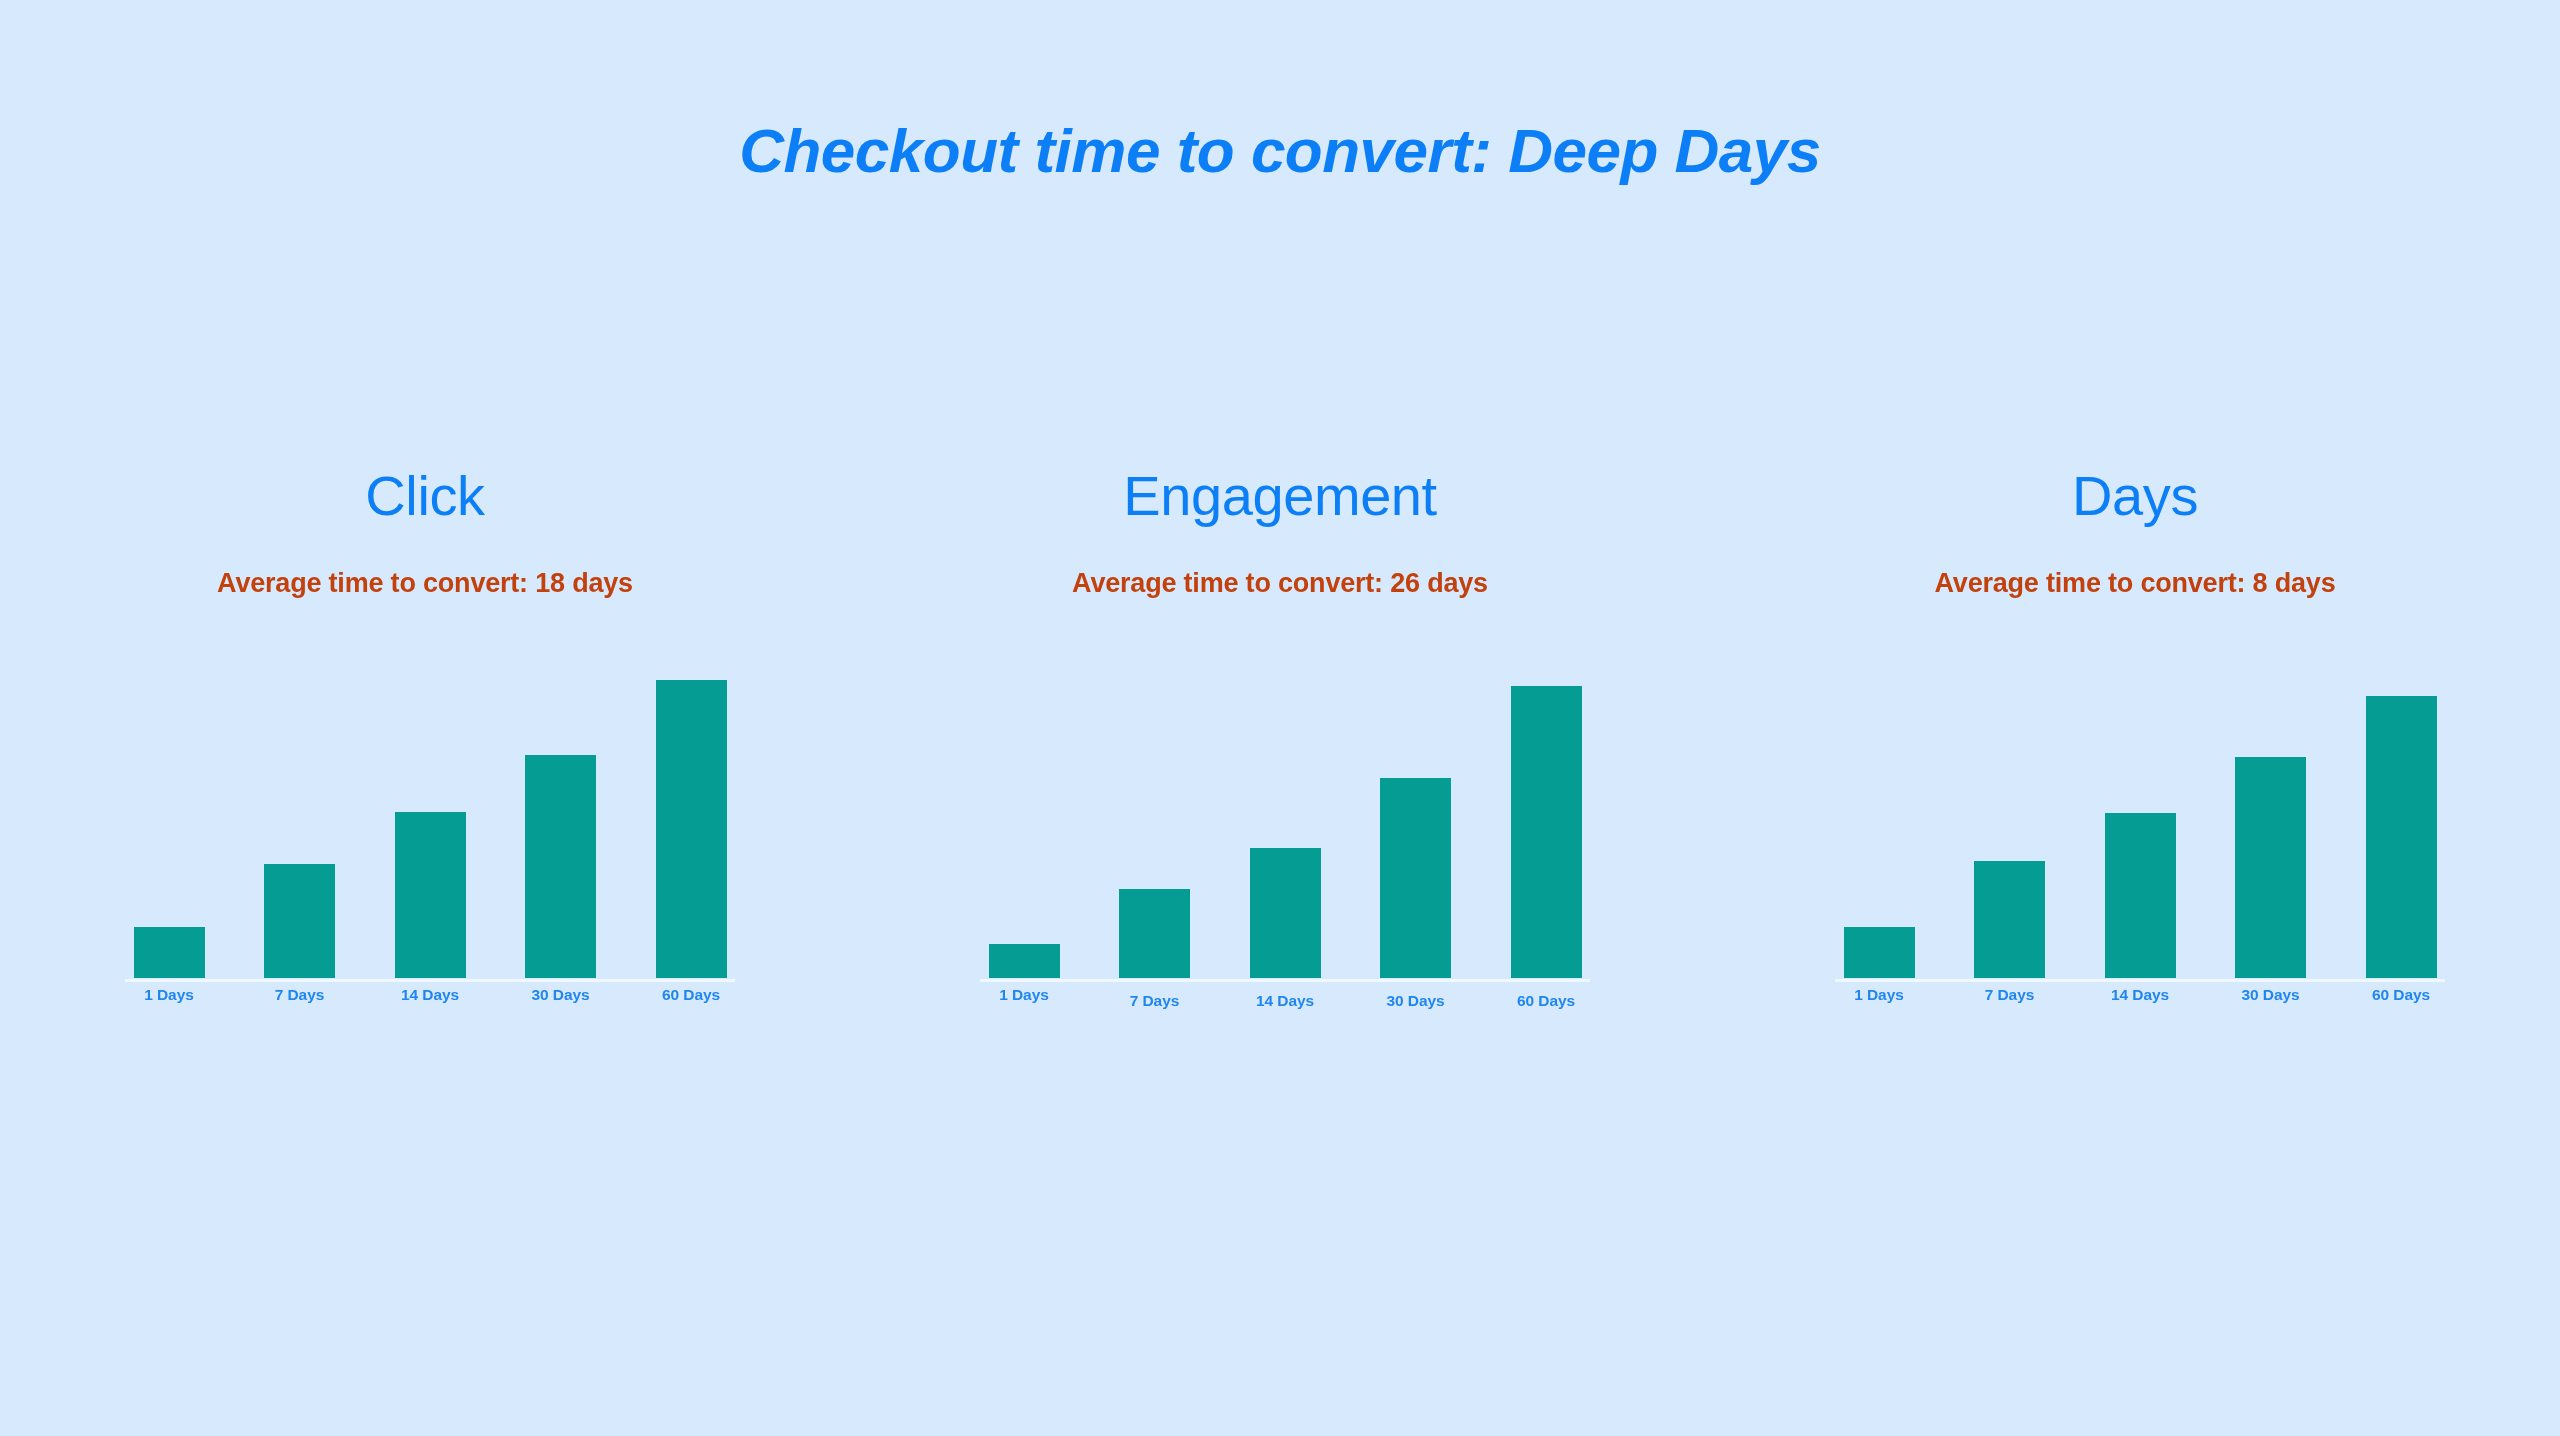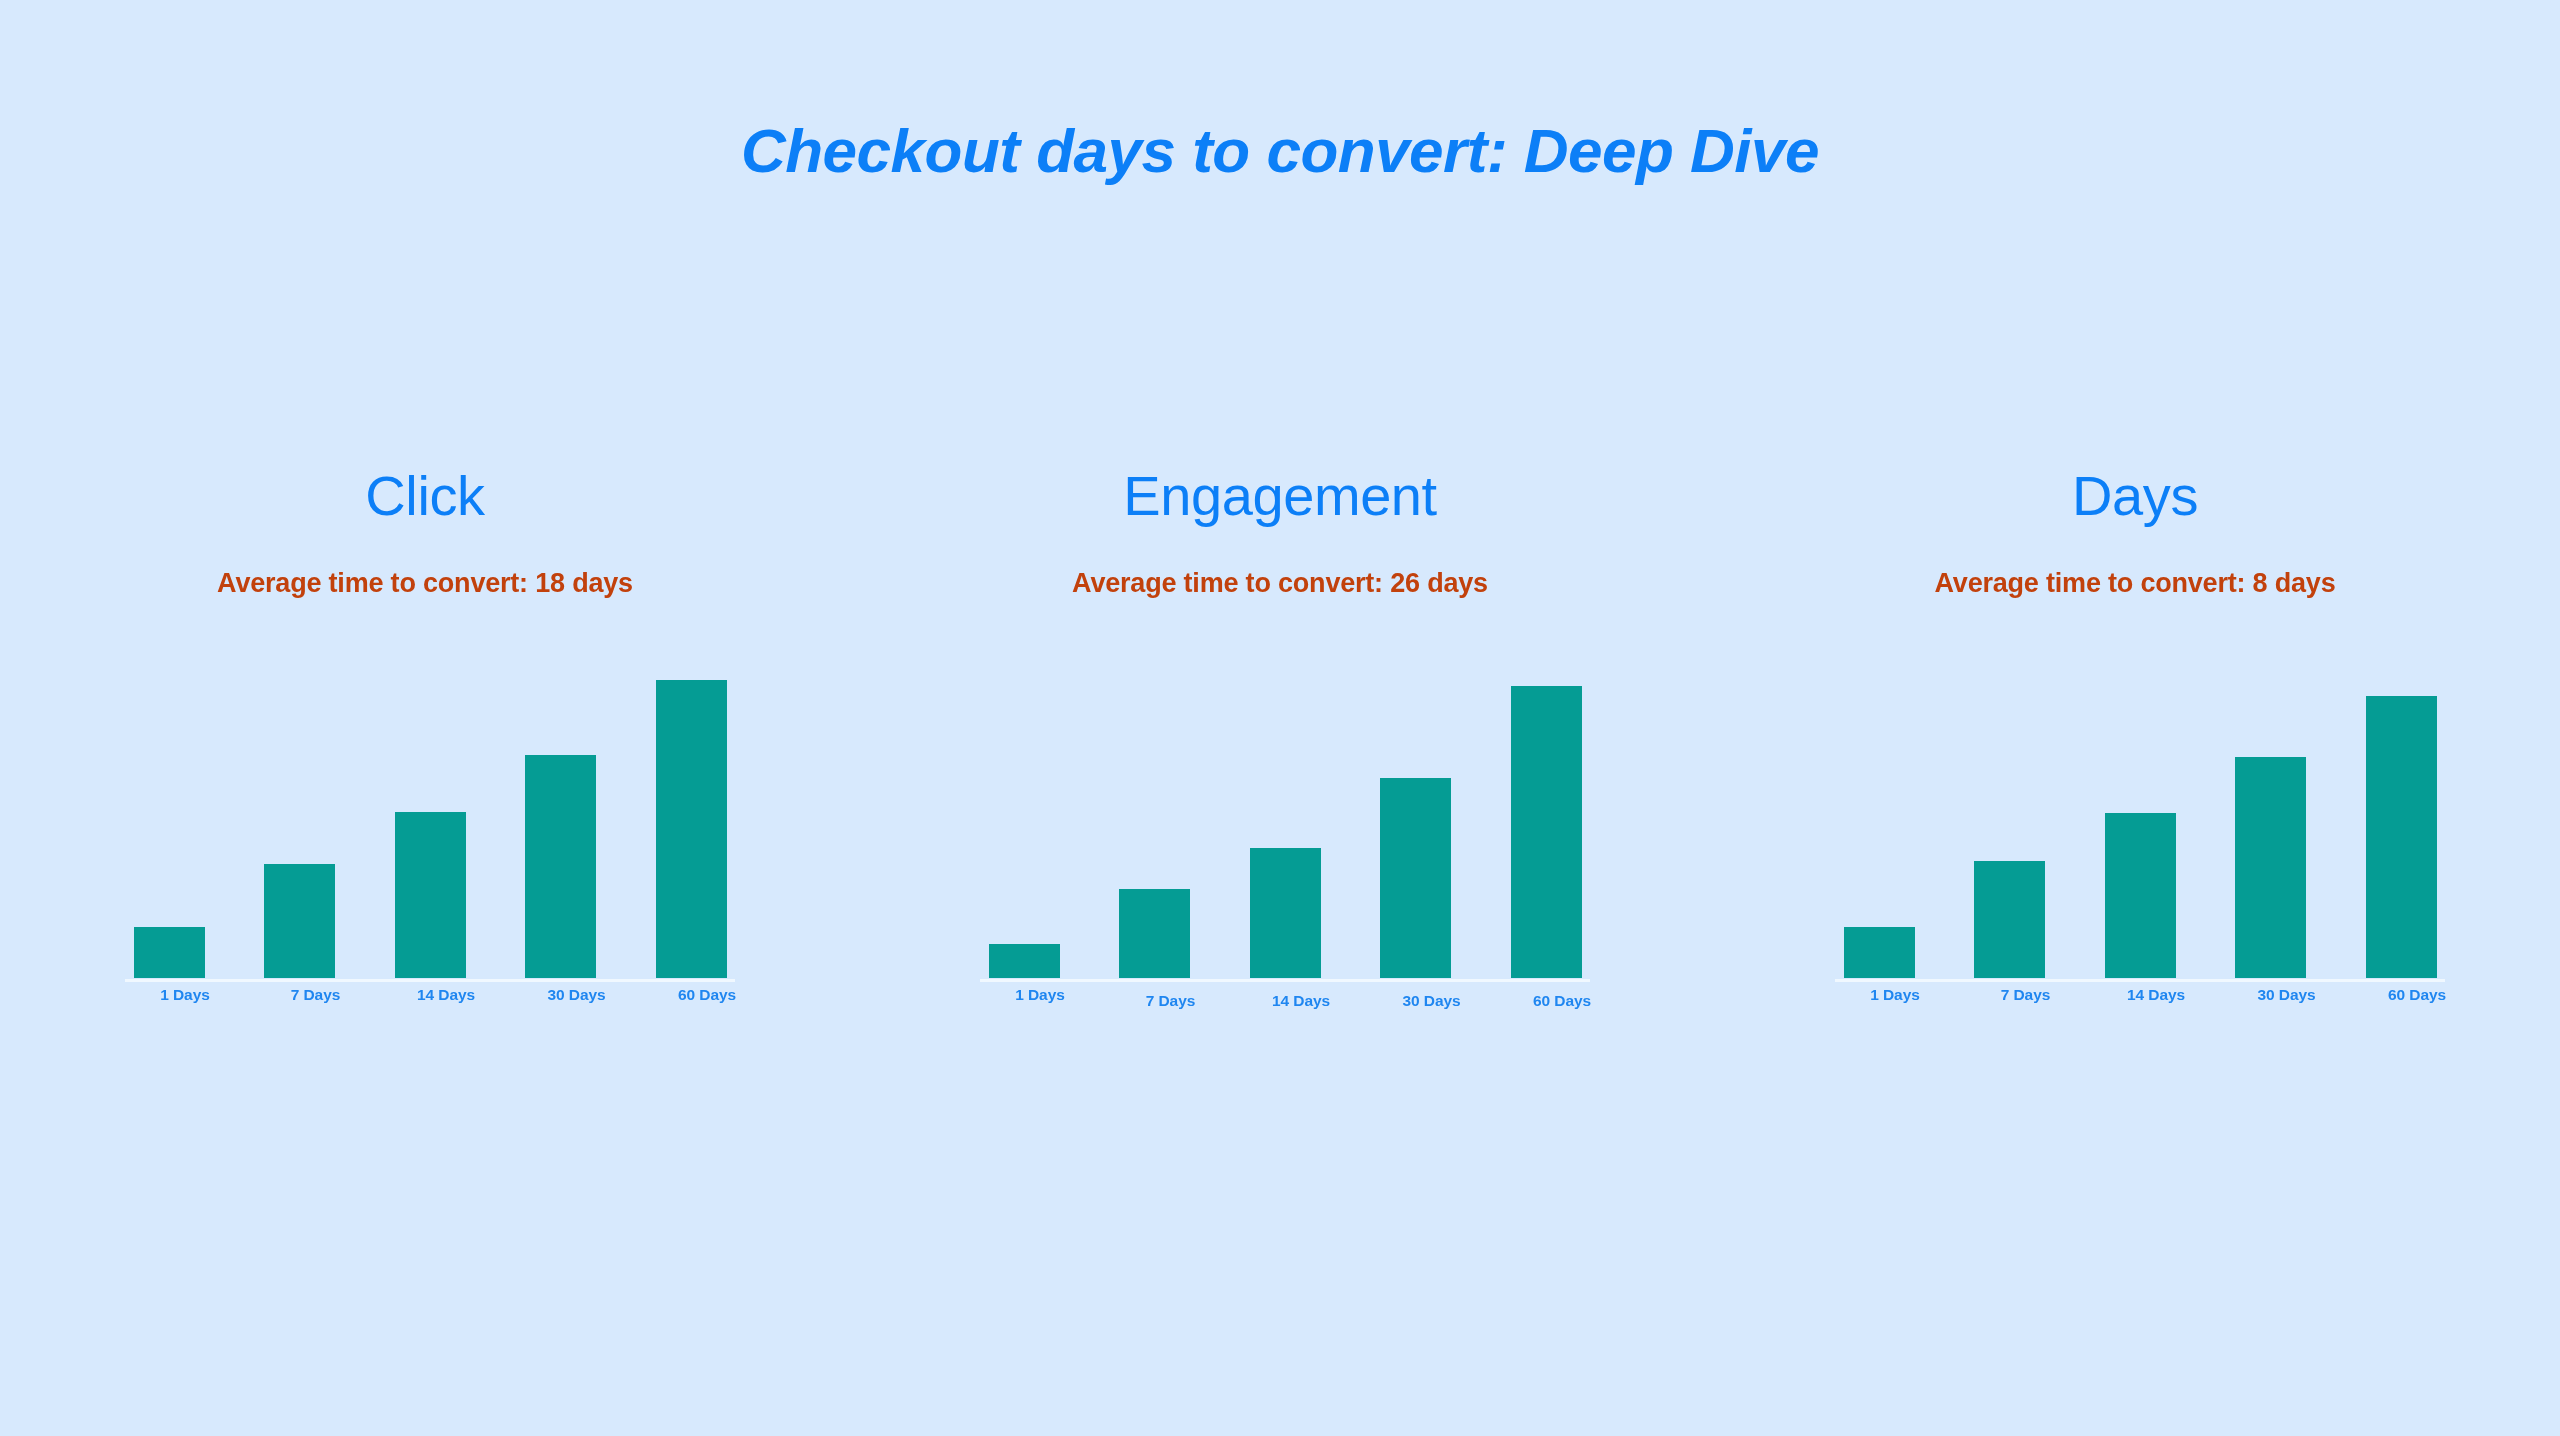--- a/index.html
+++ b/index.html
@@ -151,31 +151,31 @@
     position: relative;
   }
 
   .tick-label {
     font-size: 15.5px;
     font-weight: 700;
     color: #1f86f0;
     letter-spacing: -0.1px;
     white-space: nowrap;
     position: absolute;
-    left: 16px;
+    left: 0;
     width: 100%;
     text-align: center;
   }
 </style>
 </head>
 <body>
 
 <div id="slide">
 
-  <div id="main-title">Checkout days to convert: Deep Dive</div>
+  <div id="main-title">Checkout time to convert: Deep Days</div>
 
   <div id="panels">
 
     <div class="panel panel-0">
       <div class="panel-heading">Click</div>
       <div class="panel-subtitle">Average time to convert: 18 days</div>
       <div class="chart">
         <div class="chart-plot">
           <div class="bars">
               <div class="bar-slot">

